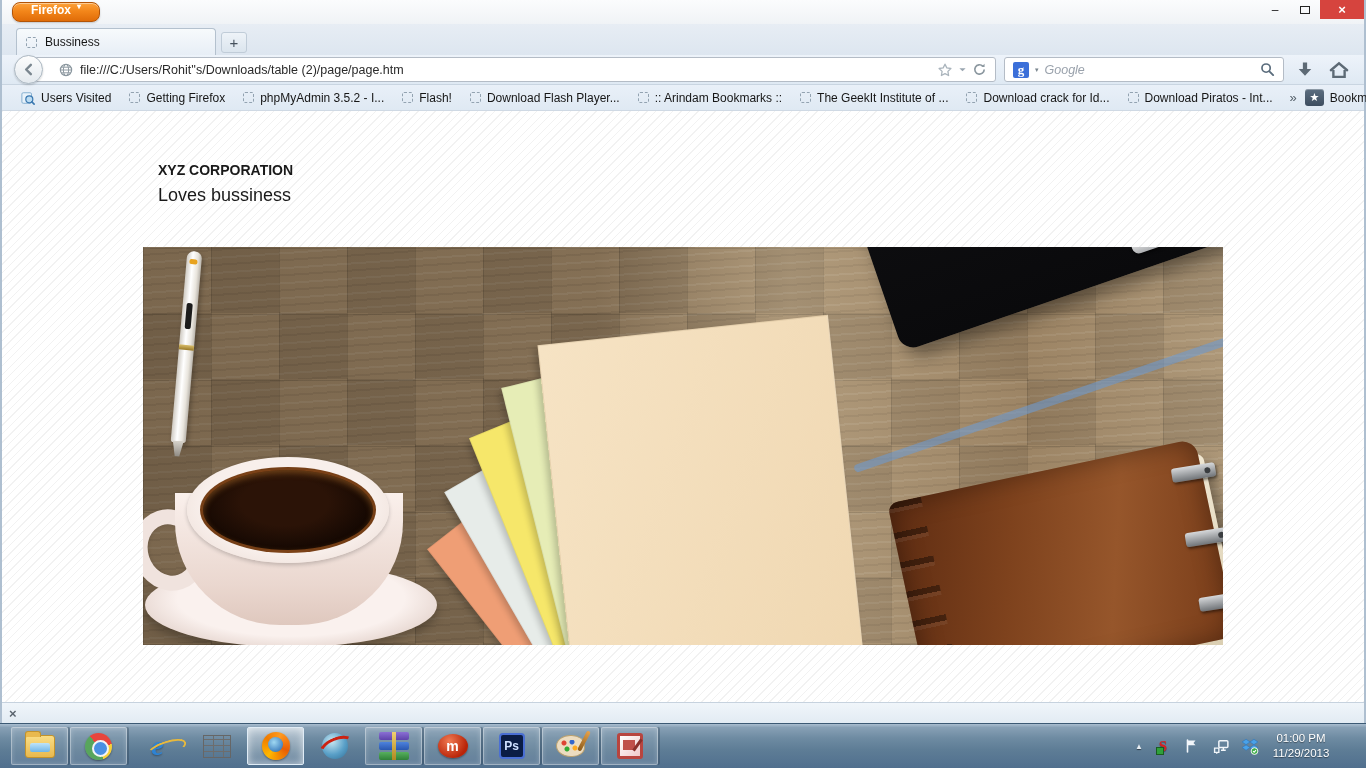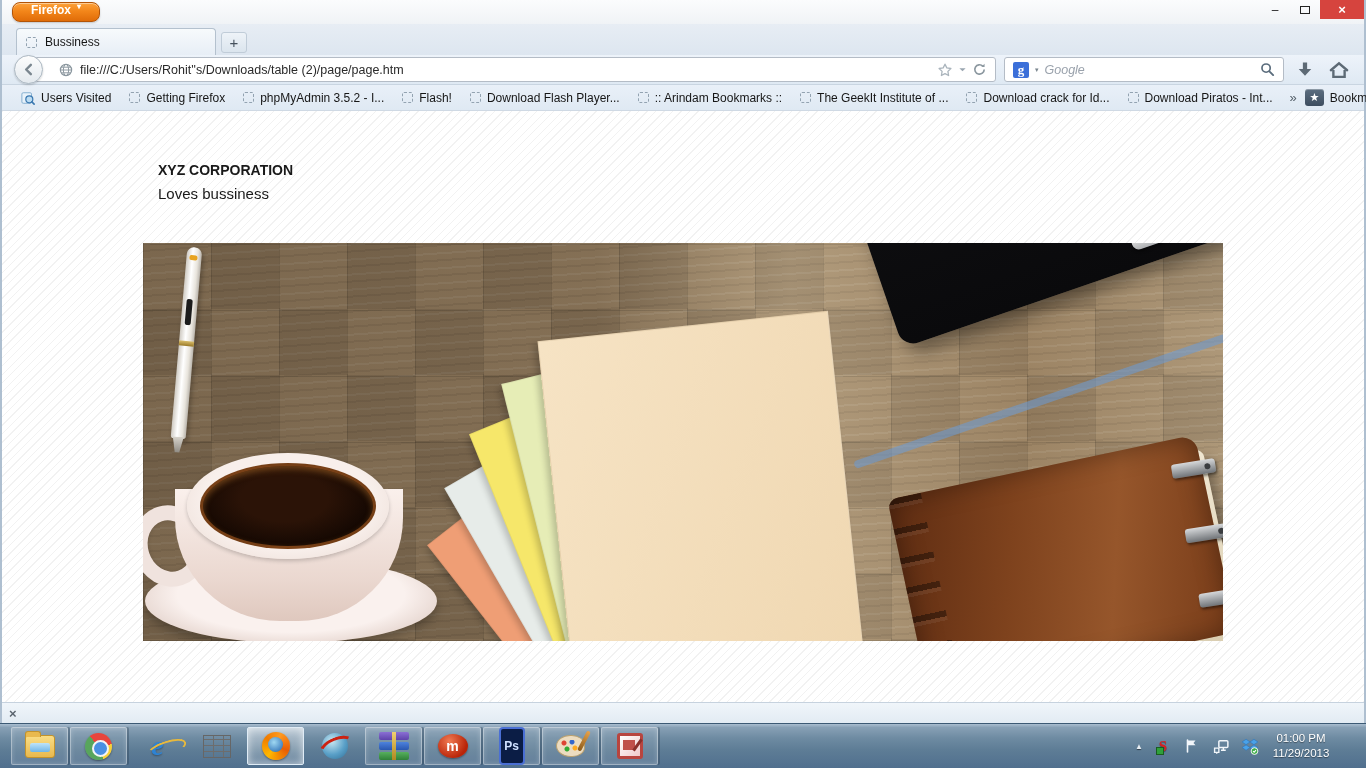--- a/index.html
+++ b/index.html
@@ -45,21 +45,21 @@
   .bm-spacer { flex:1; }
   .bm-overflow { color:#55606a; padding:0 8px; font-size:13px; cursor:pointer; }
   .bm-badge { display:flex; align-items:center; gap:6px; padding-right:2px; cursor:pointer; }
   .badge-star { width:19px; height:17px; border-radius:3px; background:linear-gradient(#5c6e80,#3d4d5f); color:#fff; font-size:11px; line-height:1; display:flex; align-items:center; justify-content:center; box-shadow:inset 0 1px 0 rgba(255,255,255,.3); }
 
   
   .content { height:591px; background-color:#fff;
     background-image:repeating-linear-gradient(135deg, rgba(125,125,125,.10) 0 1px, transparent 1px 6px); overflow:hidden; }
   .page-inner { width:1080px; margin:0 auto; padding-top:51px; }
   .page-heading { margin-left:15px; font-size:14px; font-weight:bold; color:#191919; }
-  .page-subheading { margin-left:15px; margin-top:7px; font-size:15px; color:#191919; }
+  .page-subheading { margin-left:15px; margin-top:7px; font-size:18px; color:#191919; }
   .caption { text-align:center; font-weight:bold; font-size:13.5px; color:#111; margin-top:8px; }
 
   
   .scene { margin-top:41px; width:1080px; height:398px; position:relative; overflow:hidden; background-color:#a18a6b;
     background-image:
       linear-gradient(45deg, rgba(0,0,0,.10) 25%, transparent 25%, transparent 75%, rgba(0,0,0,.10) 75%),
       linear-gradient(45deg, rgba(0,0,0,.10) 25%, transparent 25%, transparent 75%, rgba(0,0,0,.10) 75%),
       repeating-linear-gradient(176deg, rgba(255,255,255,.09) 0 2px, transparent 2px 7px, rgba(0,0,0,.07) 7px 9px, transparent 9px 15px),
       repeating-linear-gradient(90deg, rgba(0,0,0,.14) 0 1px, transparent 1px 68px),
       repeating-linear-gradient(0deg, rgba(0,0,0,.14) 0 1px, transparent 1px 66px);
@@ -144,21 +144,21 @@
   .ic-globe { width:26px; height:26px; border-radius:50%; position:relative;
     background:radial-gradient(circle at 38% 32%, #c8e8f2, #5aa0c8 55%, #2f6e96); }
   .ic-globe::after { content:""; position:absolute; left:-4px; top:4px; width:34px; height:20px; border:3px solid transparent; border-top-color:#cc2212; border-radius:50%; transform:rotate(-22deg); }
   .ic-winrar { display:flex; flex-direction:column; gap:2px; position:relative; }
   .ic-winrar i { display:block; width:30px; height:8px; border-radius:2px; }
   .ic-winrar i:nth-child(1){ background:linear-gradient(#8a6fd4,#5e43ab); }
   .ic-winrar i:nth-child(2){ background:linear-gradient(#4d82dd,#2a57b0); }
   .ic-winrar i:nth-child(3){ background:linear-gradient(#57b05e,#2f8038); }
   .ic-winrar::after { content:""; position:absolute; left:13px; top:0; width:4px; height:100%; background:linear-gradient(#f0d070,#b08820); }
   .ic-maxthon { width:30px; height:24px; border-radius:50%; background:radial-gradient(circle at 38% 30%, #f07a52, #b92408 70%); color:#fff; font-weight:bold; font-size:14px; display:flex; align-items:center; justify-content:center; box-shadow:0 1px 2px rgba(0,0,0,.4); }
-  .ic-ps { width:26px; height:38px; background:#0b1d45; border:2px solid #4a6fd4; border-radius:4px; color:#cfe0ff; font-weight:bold; font-size:12px; display:flex; align-items:center; justify-content:center; }
+  .ic-ps { width:26px; height:26px; background:#0b1d45; border:2px solid #4a6fd4; border-radius:4px; color:#cfe0ff; font-weight:bold; font-size:12px; display:flex; align-items:center; justify-content:center; }
   .ic-paint { width:29px; height:22px; border-radius:52% 48% 46% 54%; background:#ecdcc0; position:relative; border:1px solid #b8a070; }
   .ic-paint::before { content:""; position:absolute; left:4px; top:4px; width:18px; height:12px;
     background-image:radial-gradient(circle at 3px 3px,#d43 2px,transparent 3px), radial-gradient(circle at 11px 2px,#36c 2px,transparent 3px), radial-gradient(circle at 6px 9px,#3a3 2px,transparent 3px), radial-gradient(circle at 14px 8px,#fa2 2px,transparent 3px); }
   .ic-paint::after { content:""; position:absolute; right:-2px; top:-6px; width:4px; height:22px; background:linear-gradient(#e8a24a,#8a5a1a); border-radius:2px; transform:rotate(28deg); }
   .ic-picmgr { width:26px; height:26px; background:linear-gradient(135deg,#ffffff,#f0c9c9); border:3px solid #b8453f; border-radius:3px; position:relative; }
   .ic-picmgr::before { content:""; position:absolute; left:3px; top:4px; width:12px; height:10px; background:#c0504a; }
   .ic-picmgr::after { content:""; position:absolute; right:1px; top:2px; width:3px; height:14px; background:#8a2f2a; transform:rotate(35deg); }
 
   .tray { margin-left:auto; display:flex; align-items:center; gap:11px; padding-right:4px; }
   .tray-arrow { color:#e6edf3; font-size:8px; cursor:pointer; text-shadow:0 1px 1px rgba(0,0,0,.5); }

